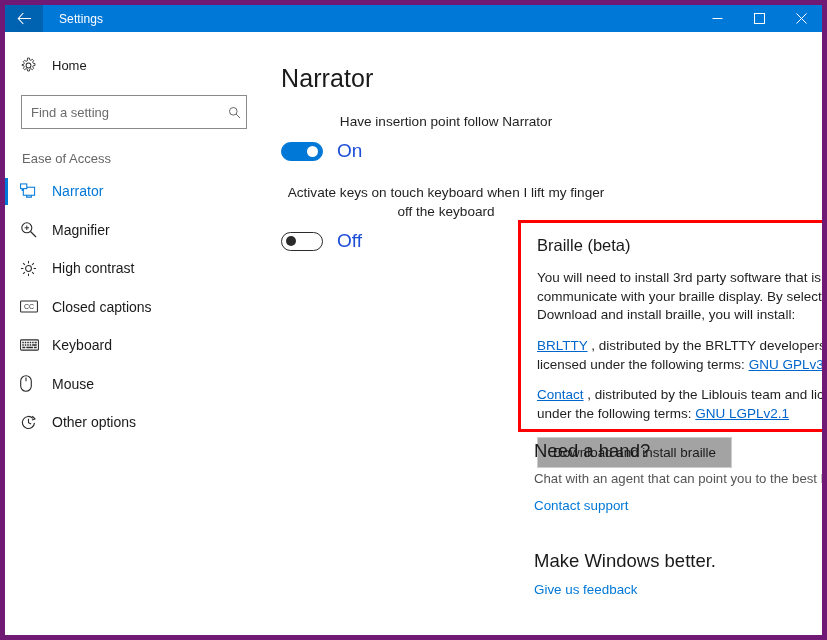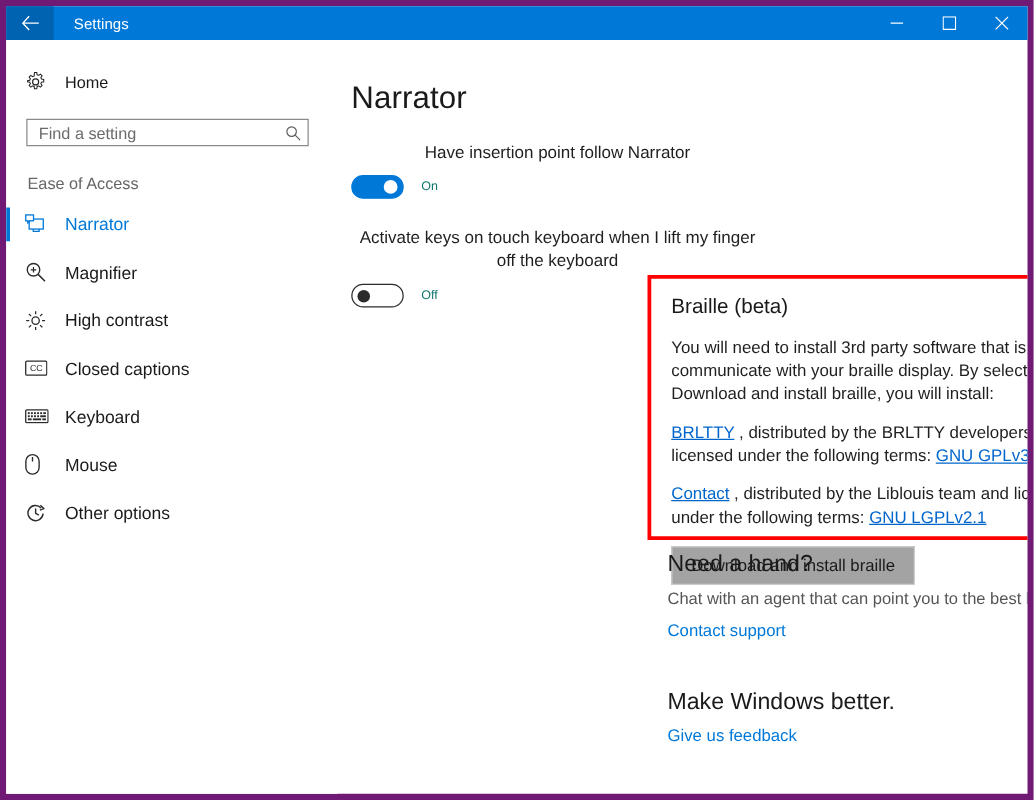--- a/index.html
+++ b/index.html
@@ -94,21 +94,21 @@
     color: #262626;
   }
   .home-label {
     font-size: 13px;
     color: #1a1a1a;
     margin-left: 6px;
   }
   .search-wrap {
     margin: 13px 0 0 16px;
     width: 226px;
-    height: 22px;
+    height: 34px;
     border: 1px solid #8a8a8a;
     box-sizing: border-box;
     display: flex;
     align-items: center;
     background: #fff;
   }
   .search-input {
     border: 0;
     outline: 0;
     flex: 1 1 auto;
@@ -210,22 +210,22 @@
   }
   .toggle.off { background: #ffffff; border: 1.6px solid #2b2b2b; }
   .toggle.off .knob {
     position: absolute;
     width: 10px; height: 10px;
     border-radius: 50%;
     background: #2b2b2b;
     top: 3.2px; left: 4px;
   }
   .toggle-state {
-    font-size: 10px;
-    color: #0f766e;
+    font-size: 19px;
+    color: #1d4ed8;
     margin-left: 14px;
   }
 
   
   .braille-section {
     position: absolute;
     left: 248px;
     top: 188px;
     width: 425px;
     height: 212px;

